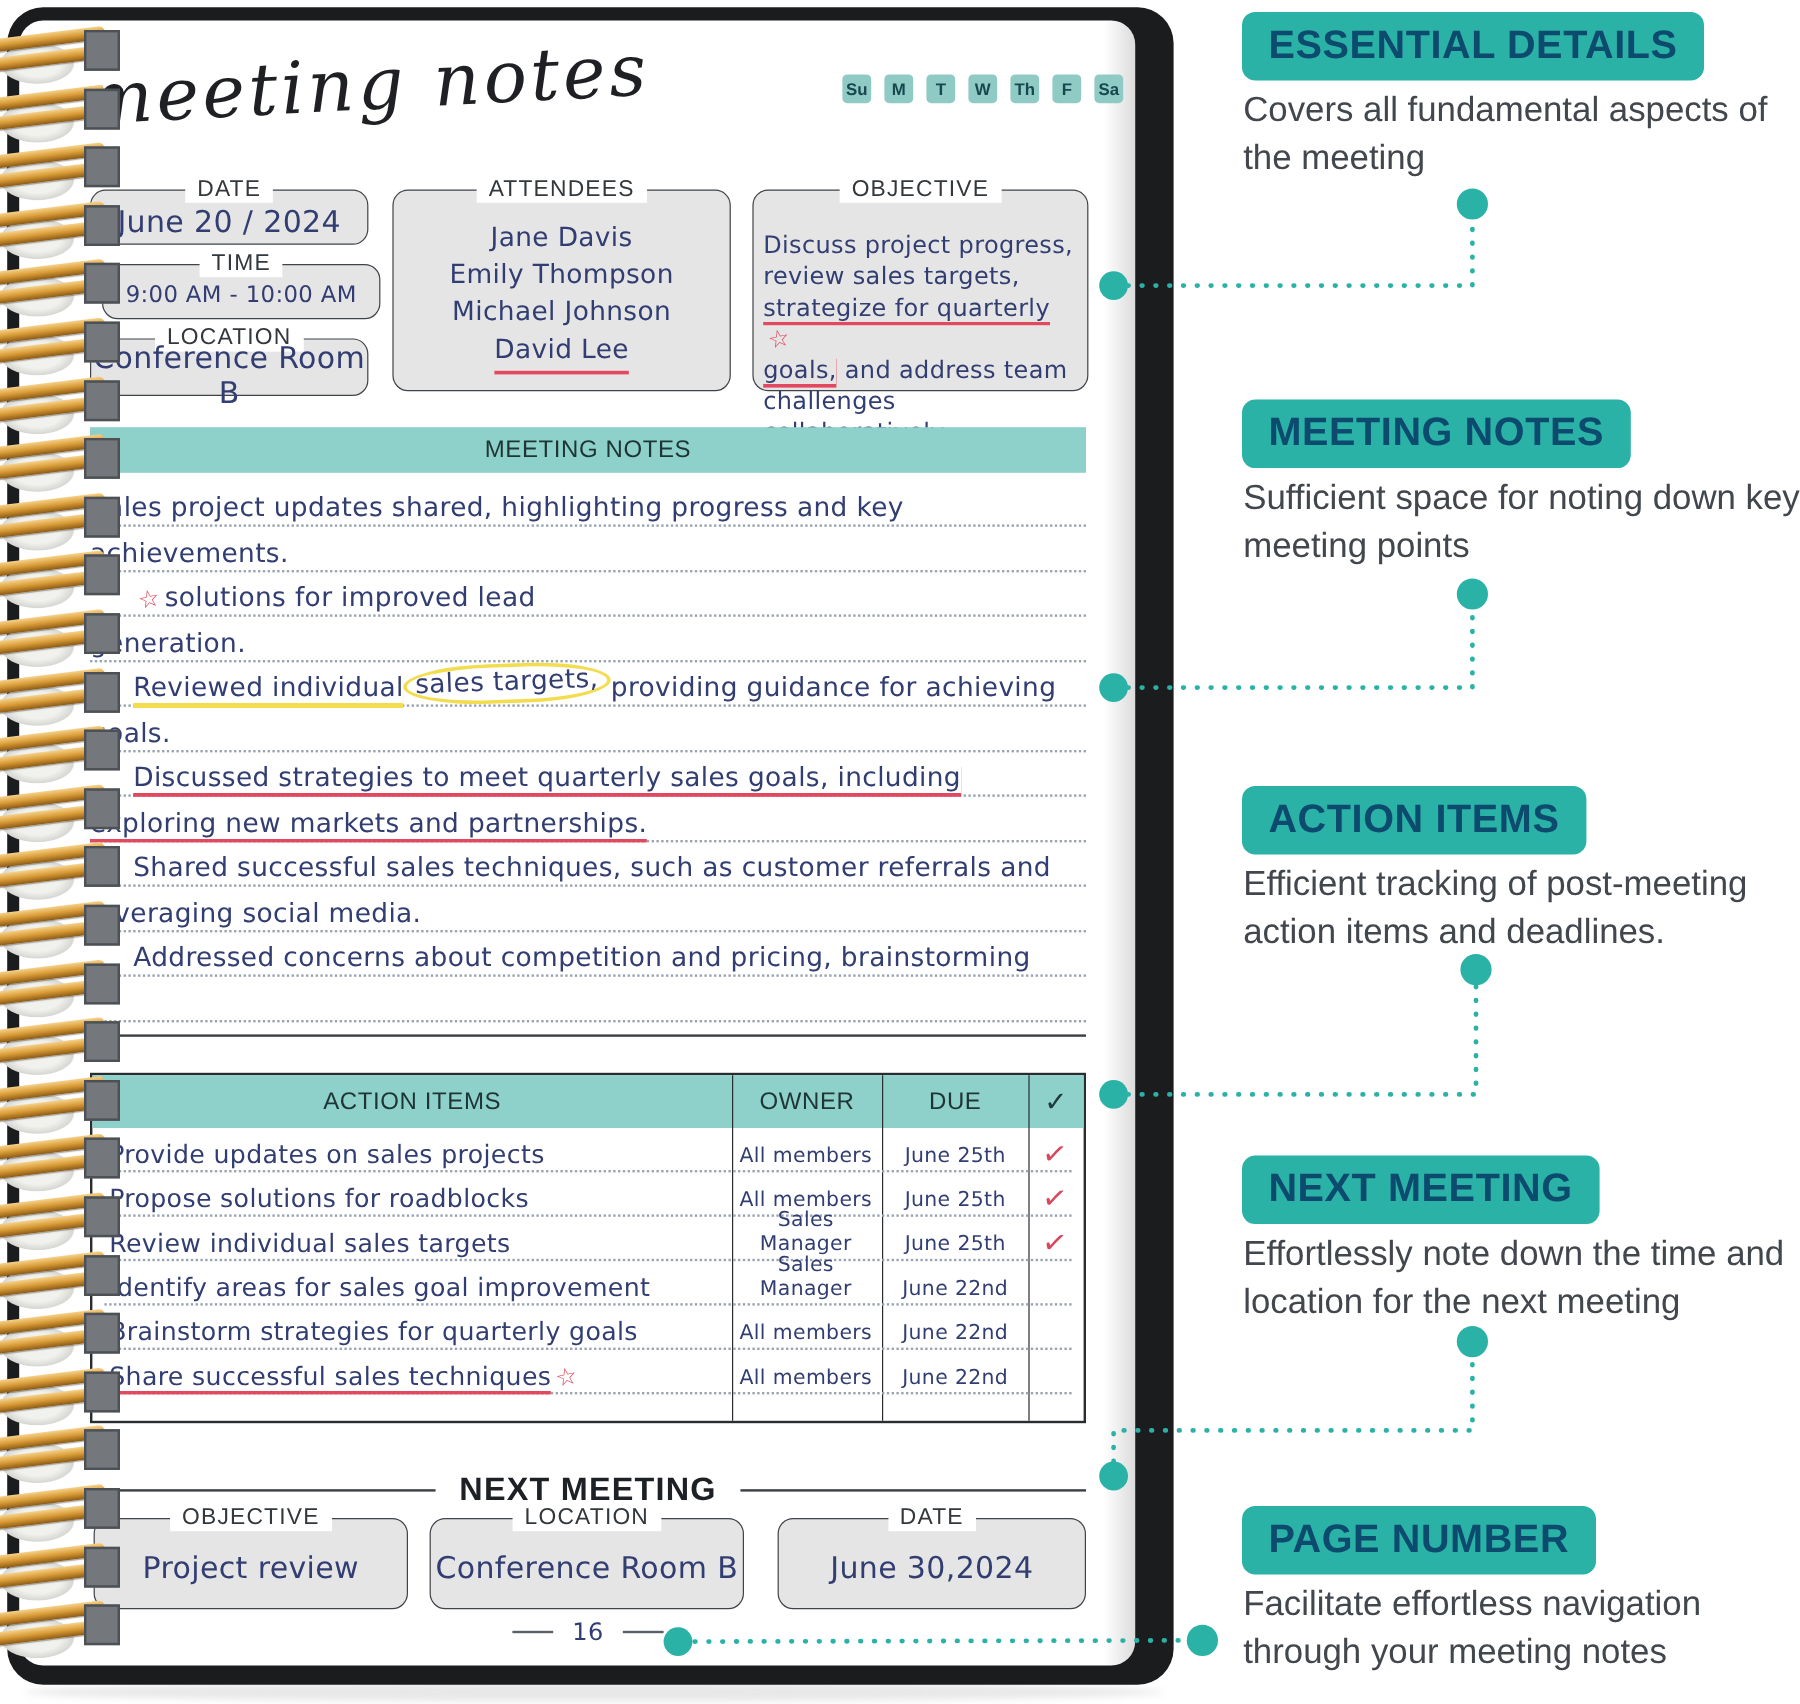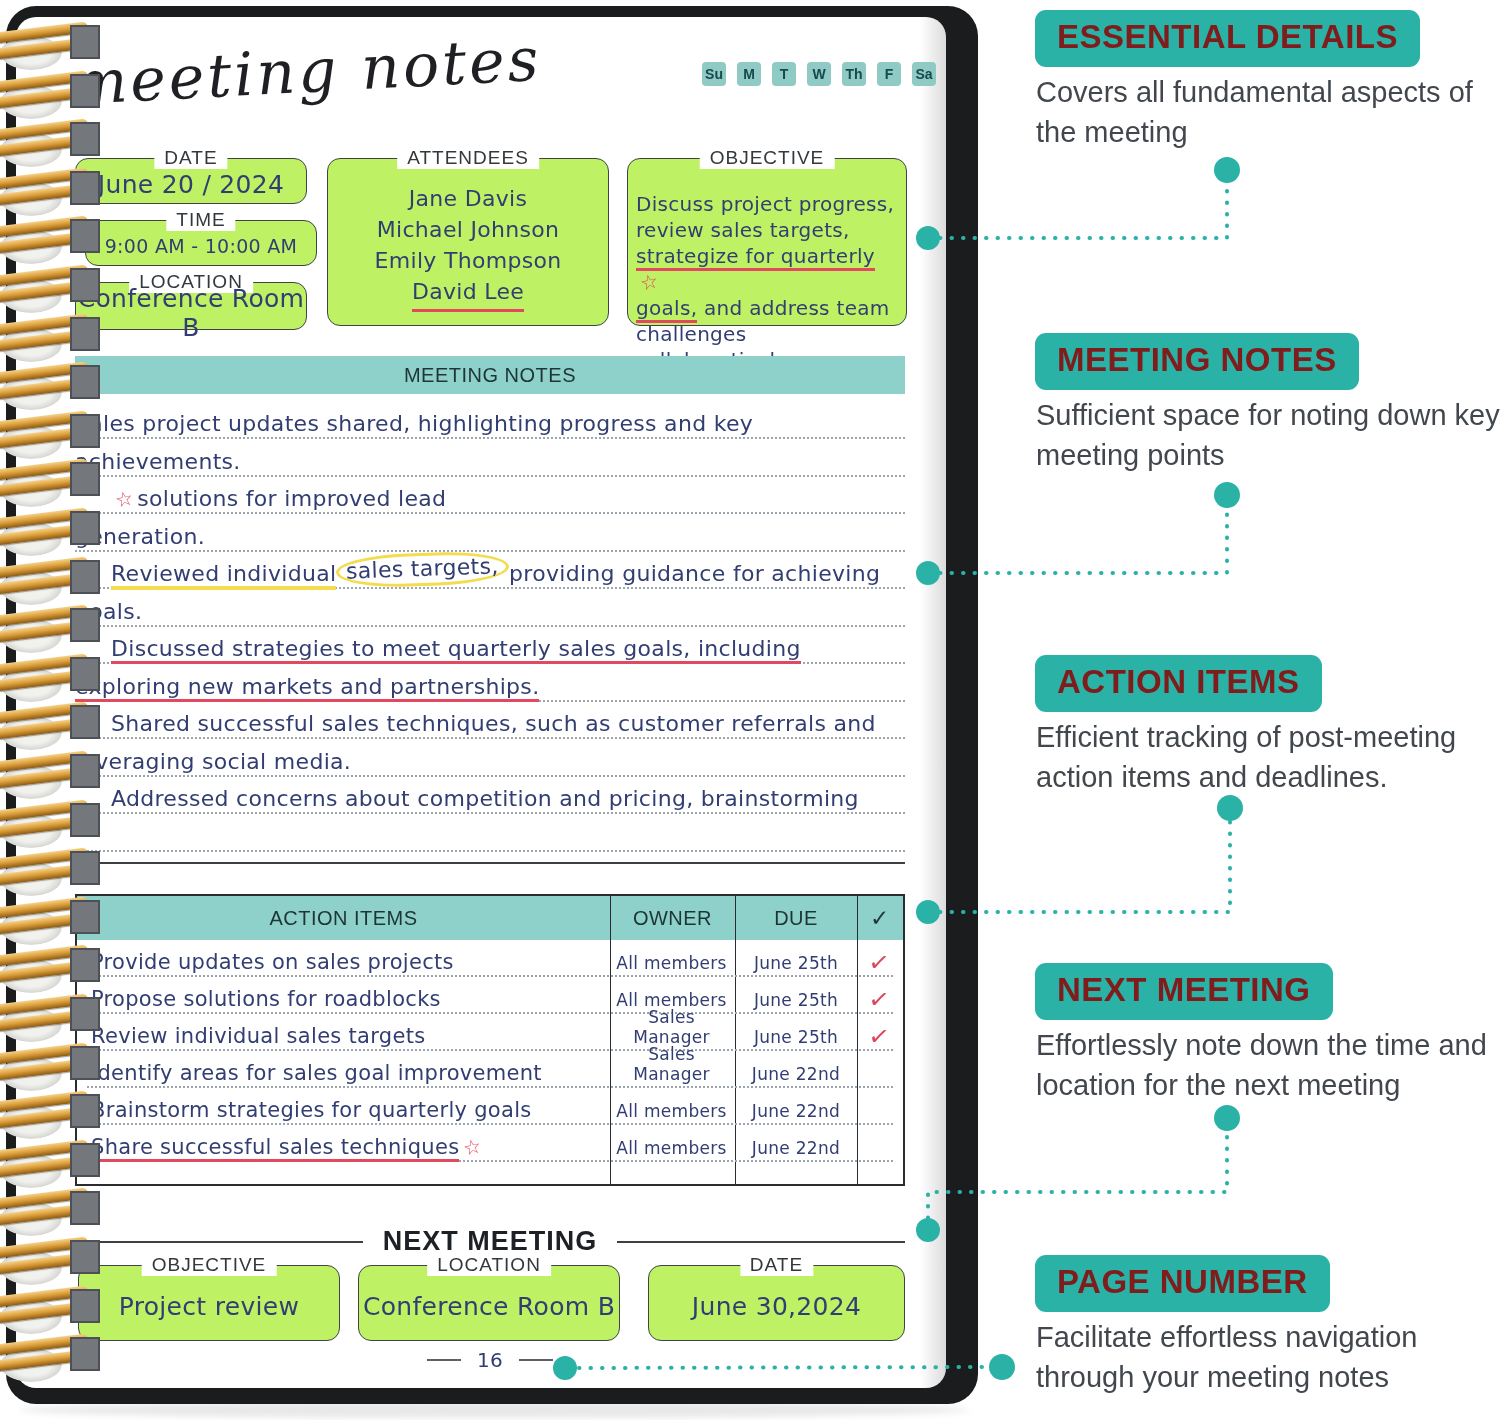--- a/index.html
+++ b/index.html
@@ -24,21 +24,21 @@
   .wire2{top:19px;}
   .slot{position:absolute;right:4px;top:1px;width:30px;height:34px;background:#74787d;border:2px solid #4d5155;box-sizing:border-box;}
 
   
   .script-title{position:absolute;left:70px;top:36px;font-family:"DejaVu Serif",serif;font-style:italic;
                 font-size:60px;color:#1f2023;letter-spacing:3px;transform:rotate(-3deg);z-index:3;}
   .chips{position:absolute;left:702px;top:62px;display:flex;gap:11px;z-index:3;}
   .chip{width:24px;height:24px;background:#8fcac5;border-radius:4px;color:#17484e;font-size:14px;font-weight:700;
         display:flex;align-items:center;justify-content:center;}
 
-  .fbox{position:absolute;border:1.6px solid #3f444a;border-radius:13px;background:#bef264;z-index:3;box-sizing:border-box;}
+  .fbox{position:absolute;border:1.6px solid #3f444a;border-radius:13px;background:#e5e5e5;z-index:3;box-sizing:border-box;}
   .legend{position:absolute;top:-12px;left:50%;transform:translateX(-50%);background:#fff;padding:0 10px;
           font-size:19px;letter-spacing:1px;color:#33383c;white-space:nowrap;}
   .fval{position:absolute;left:0;right:0;top:50%;transform:translateY(-38%);text-align:center;}
 
   .hw{font-family:"DejaVu Sans",sans-serif;color:#323e72;letter-spacing:.3px;}
   .fval.hw{font-size:25px;}
 
   .att-list{position:absolute;left:0;right:0;top:24px;text-align:center;}
   .att-name{font-size:22px;line-height:31px;}
   .circ-red{display:inline-block;border:2.5px solid #e2485e;border-radius:50%;padding:0 14px 2px;transform:rotate(-1deg);}
@@ -78,21 +78,21 @@
   .nm-title{position:absolute;left:75px;top:1226px;width:830px;display:flex;align-items:center;gap:20px;z-index:3;}
   .nm-title .line{flex:1;height:0;border-top:2.5px solid #3c4043;}
   .nm-title .txt{font-size:27px;font-weight:700;letter-spacing:1px;color:#1d2024;white-space:nowrap;}
   .nm-box{height:76px;top:1265px;}
 
   .pagenum{position:absolute;left:75px;top:1348px;width:830px;display:flex;justify-content:center;align-items:center;gap:16px;z-index:3;}
   .pagenum .dash{width:34px;height:0;border-top:2px solid #5b6168;}
   .pagenum .num{font-size:20px;}
 
   
-  .co-btn{position:absolute;left:1035px;background:#2bb2a7;color:#7f1d1d;font-size:33px;font-weight:800;
+  .co-btn{position:absolute;left:1035px;background:#2bb2a7;color:#0c4a6e;font-size:33px;font-weight:800;
           letter-spacing:.5px;padding:8px 22px 11px;border-radius:11px;z-index:5;white-space:nowrap;}
   .co-desc{position:absolute;left:1036px;width:472px;font-size:29px;line-height:1.38;color:#42474d;z-index:5;}
 
   .connectors{position:absolute;left:0;top:0;z-index:7;pointer-events:none;}
 </style>
 </head>
 <body>
 
 <div class="canvas">
 
@@ -295,22 +295,22 @@
   </div>
   <div class="fbox" style="left:75px;top:282px;width:232px;height:48px;">
     <span class="legend">LOCATION</span>
     <span class="fval hw">Conference Room B</span>
   </div>
 
   <div class="fbox" style="left:327px;top:158px;width:282px;height:168px;">
     <span class="legend">ATTENDEES</span>
     <div class="att-list hw">
         <div class="att-name"><span>Jane Davis</span></div>
+        <div class="att-name"><span>Emily Thompson</span></div>
         <div class="att-name"><span>Michael Johnson</span></div>
-        <div class="att-name"><span>Emily Thompson</span></div>
         <div class="att-name"><span class="name-u-red">David Lee</span></div>
       </div>
   </div>
 
   <div class="fbox" style="left:627px;top:158px;width:280px;height:168px;">
     <span class="legend">OBJECTIVE</span>
     <div class="obj-lines hw">
         <div class="obj-line"><span>Discuss project progress,</span></div>
         <div class="obj-line"><span>review sales targets,</span></div>
         <div class="obj-line"><span class="u-red">strategize for quarterly</span><span class="star">☆</span></div>

